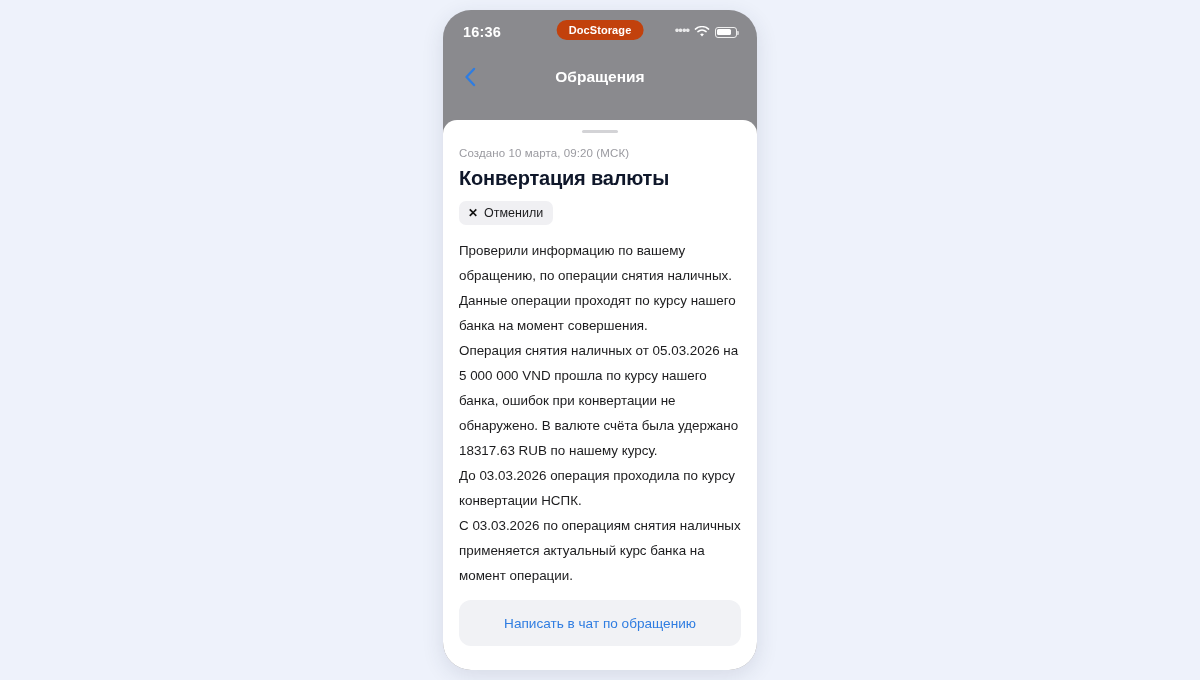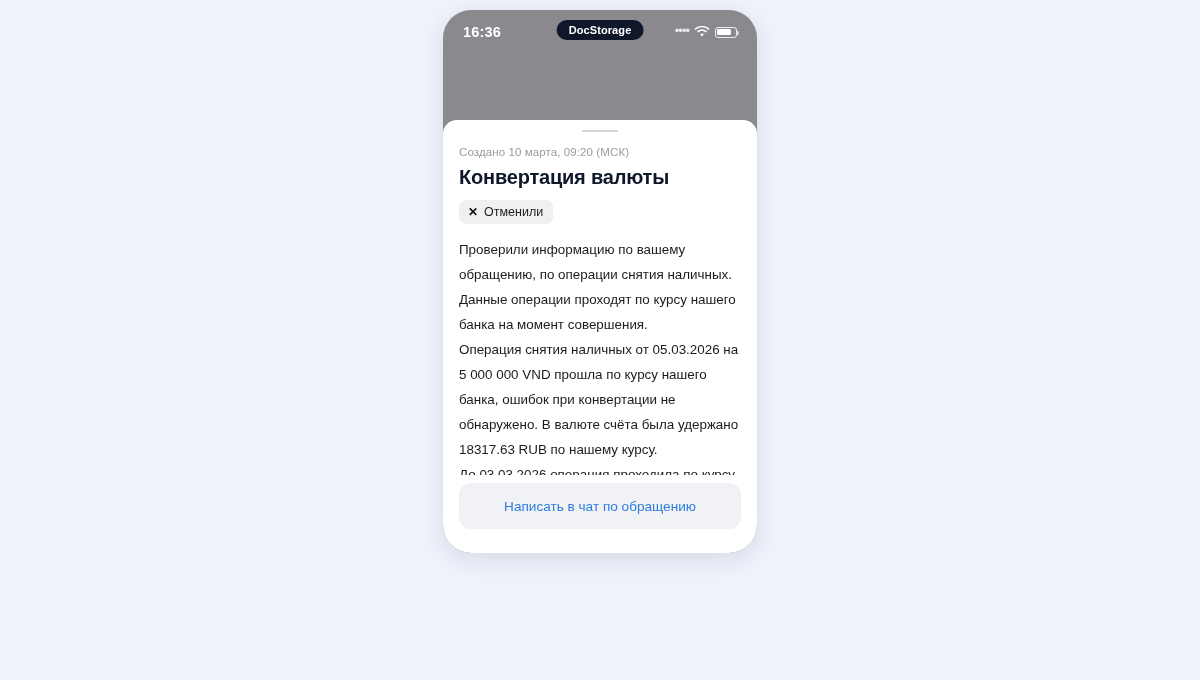--- a/index.html
+++ b/index.html
@@ -16,21 +16,21 @@
     height: 680px;
     background: #eef2fb;
   }
 
   
   .phone {
     position: absolute;
     left: 443px;
     top: 10px;
     width: 314px;
-    height: 543px;
+    height: 660px;
     background: #8a8a8e;
     border-radius: 28px;
     overflow: hidden;
     box-shadow: 0 6px 22px rgba(40,50,80,0.12);
   }
 
   
   .statusbar {
     position: relative;
     height: 44px;
@@ -43,21 +43,21 @@
   .status-time {
     font-size: 14.5px;
     font-weight: 700;
     letter-spacing: 0.2px;
   }
   .dynamic-island {
     position: absolute;
     left: 50%;
     top: 10px;
     transform: translateX(-50%);
-    background: #0f172a;
+    background: #c2410c;
     color: #fff;
     font-size: 11px;
     font-weight: 700;
     border-radius: 11px;
     padding: 4px 12px;
     letter-spacing: 0.1px;
   }
   .status-right {
     display: flex;
     align-items: center;
@@ -226,20 +226,28 @@
             <path d="M3.9 5.6a6.4 6.4 0 0 1 8.2 0" stroke="#fff" stroke-width="1.5" fill="none" stroke-linecap="round"></path>
             <path d="M1.4 3.1a10 10 0 0 1 13.2 0" stroke="#fff" stroke-width="1.5" fill="none" stroke-linecap="round"></path>
           </svg>
         </span>
         <span class="batt">
             <i></i>
           </span>
       </span>
     </div>
 
+    <div class="navbar">
+      <span class="nav-back">
+        <svg width="12" height="20" viewBox="0 0 12 20" aria-hidden="true">
+          <path d="M10 2L2.5 10L10 18" stroke="#2f7de1" stroke-width="2.4" fill="none" stroke-linecap="round" stroke-linejoin="round"></path>
+        </svg>
+      </span>
+      <span class="nav-title">Обращения</span>
+    </div>
 
     <div class="sheet">
       <div class="grabber"></div>
 
       <div class="created">Создано 10 марта, 09:20 (МСК)</div>
 
       <div class="doc-title">Конвертация валюты</div>
 
       <div class="status-chip">
         <span class="chip-x">✕</span>

